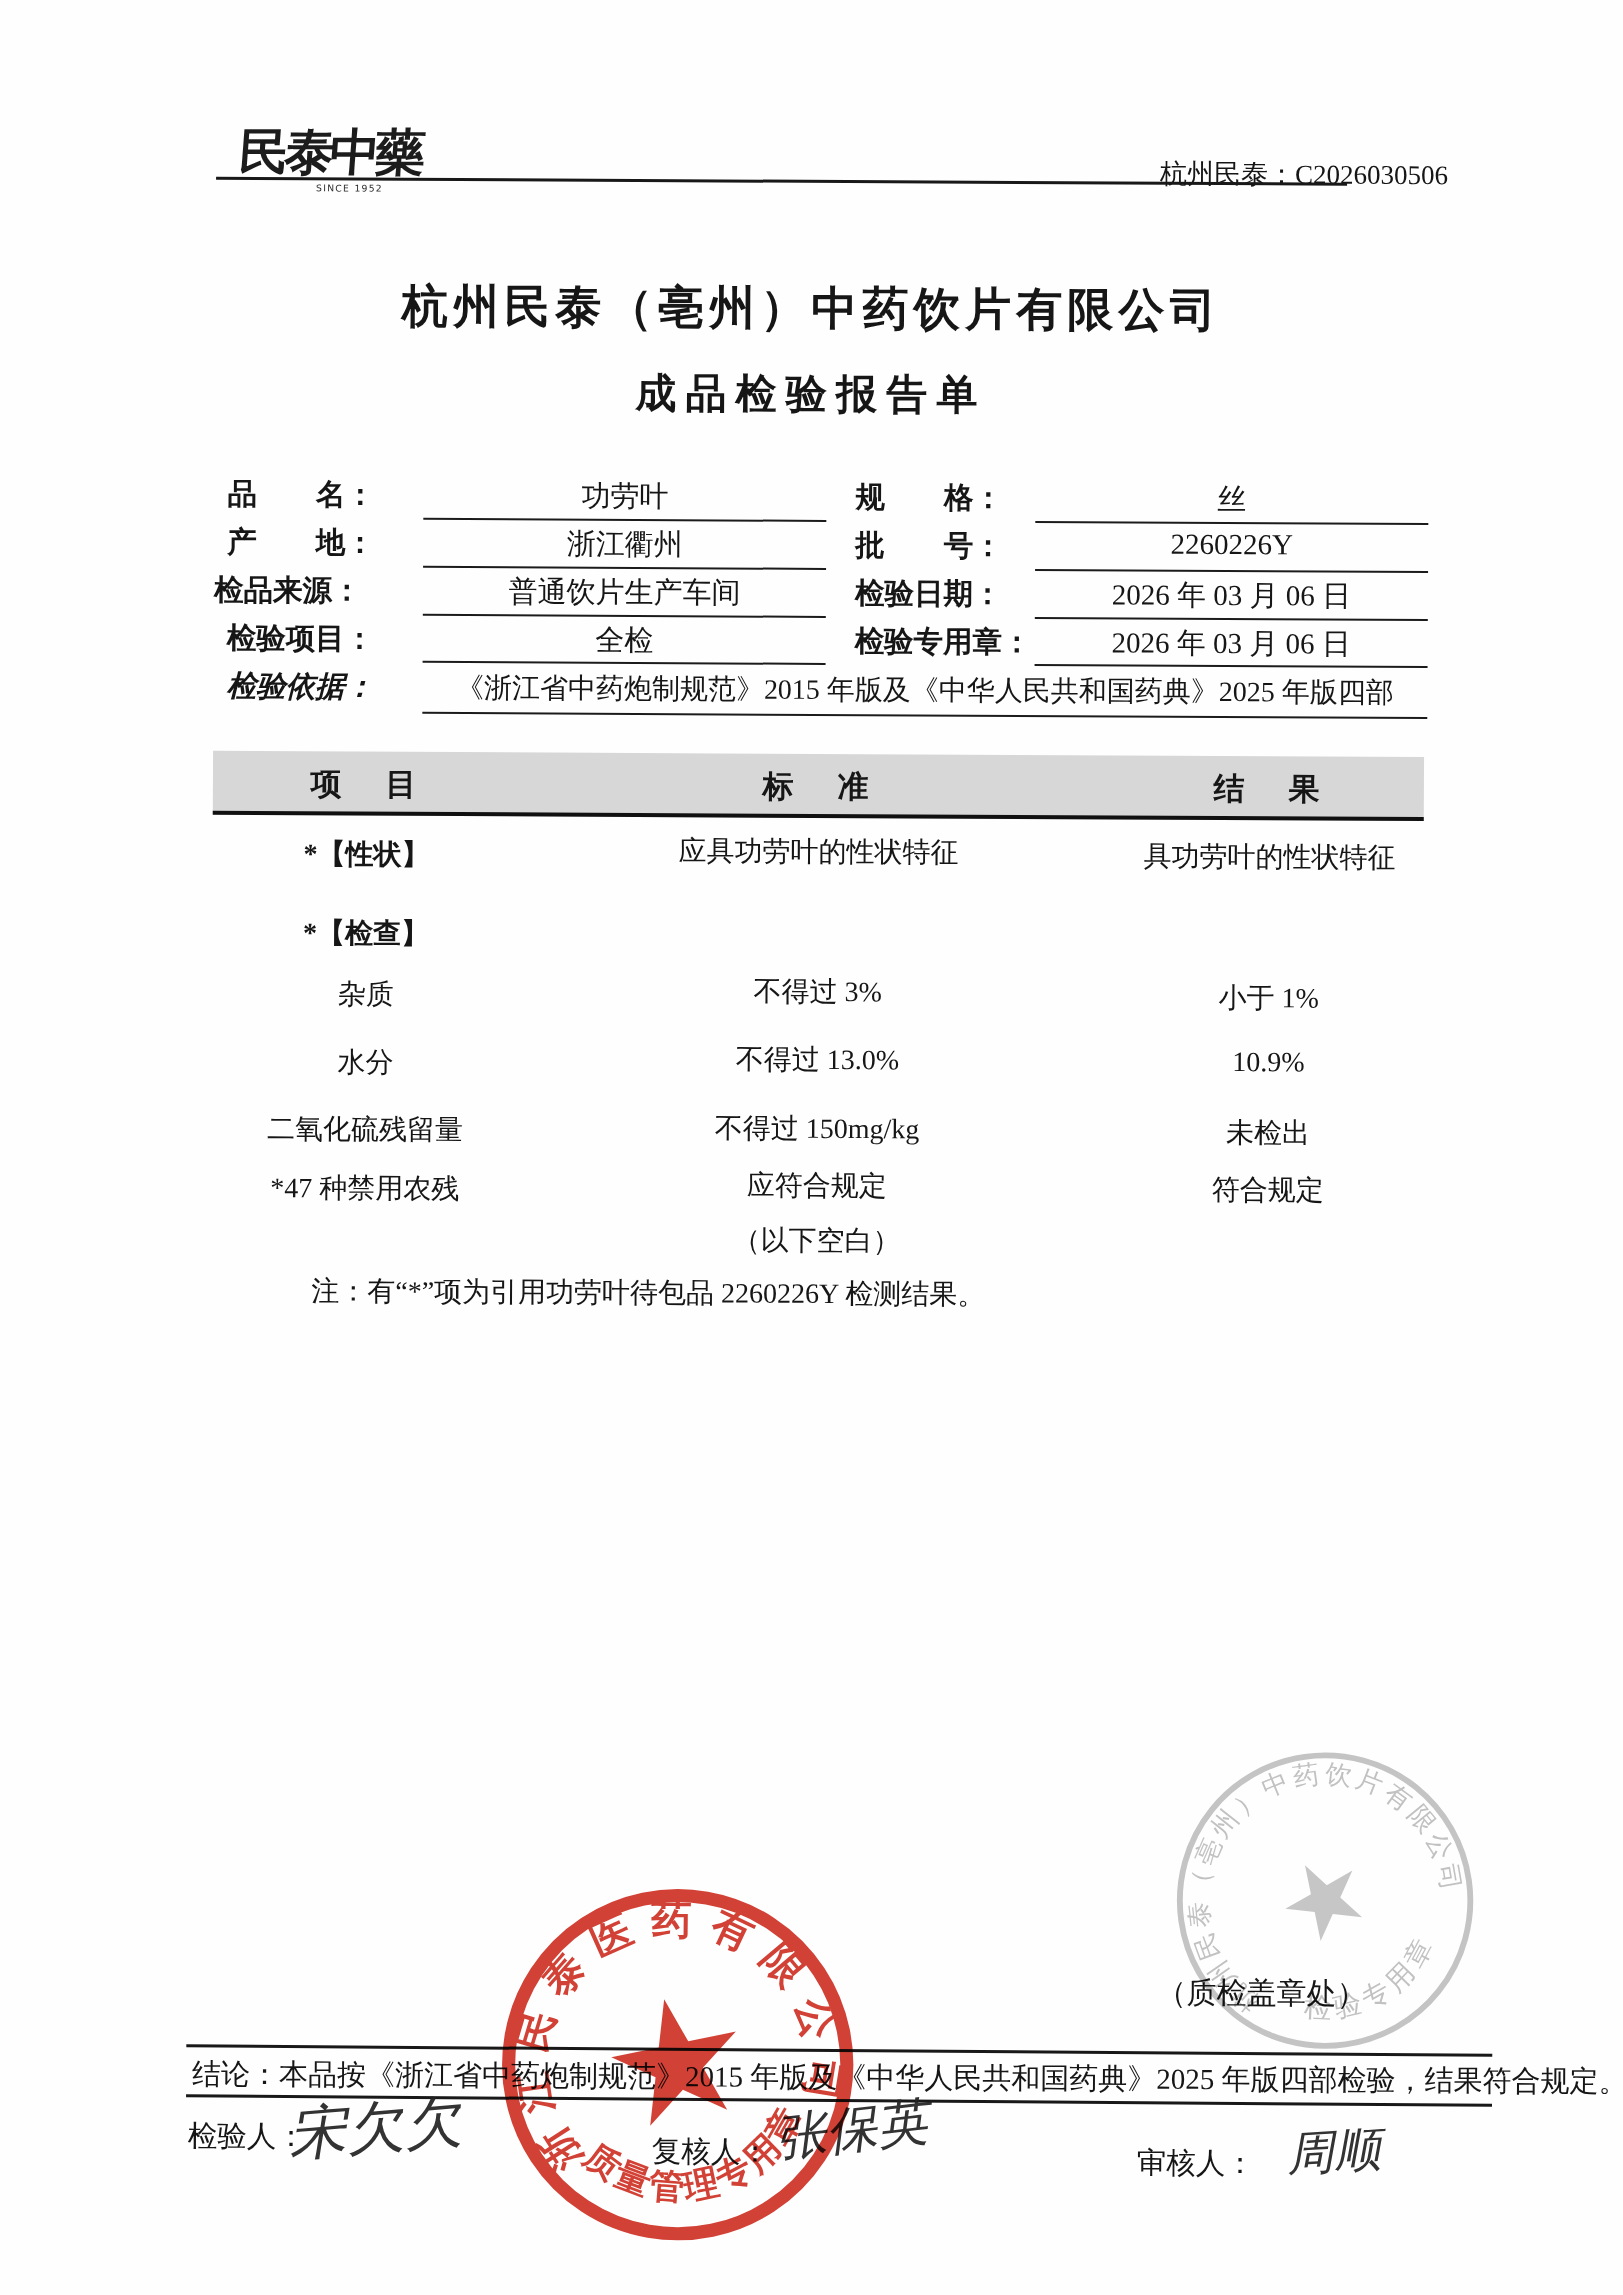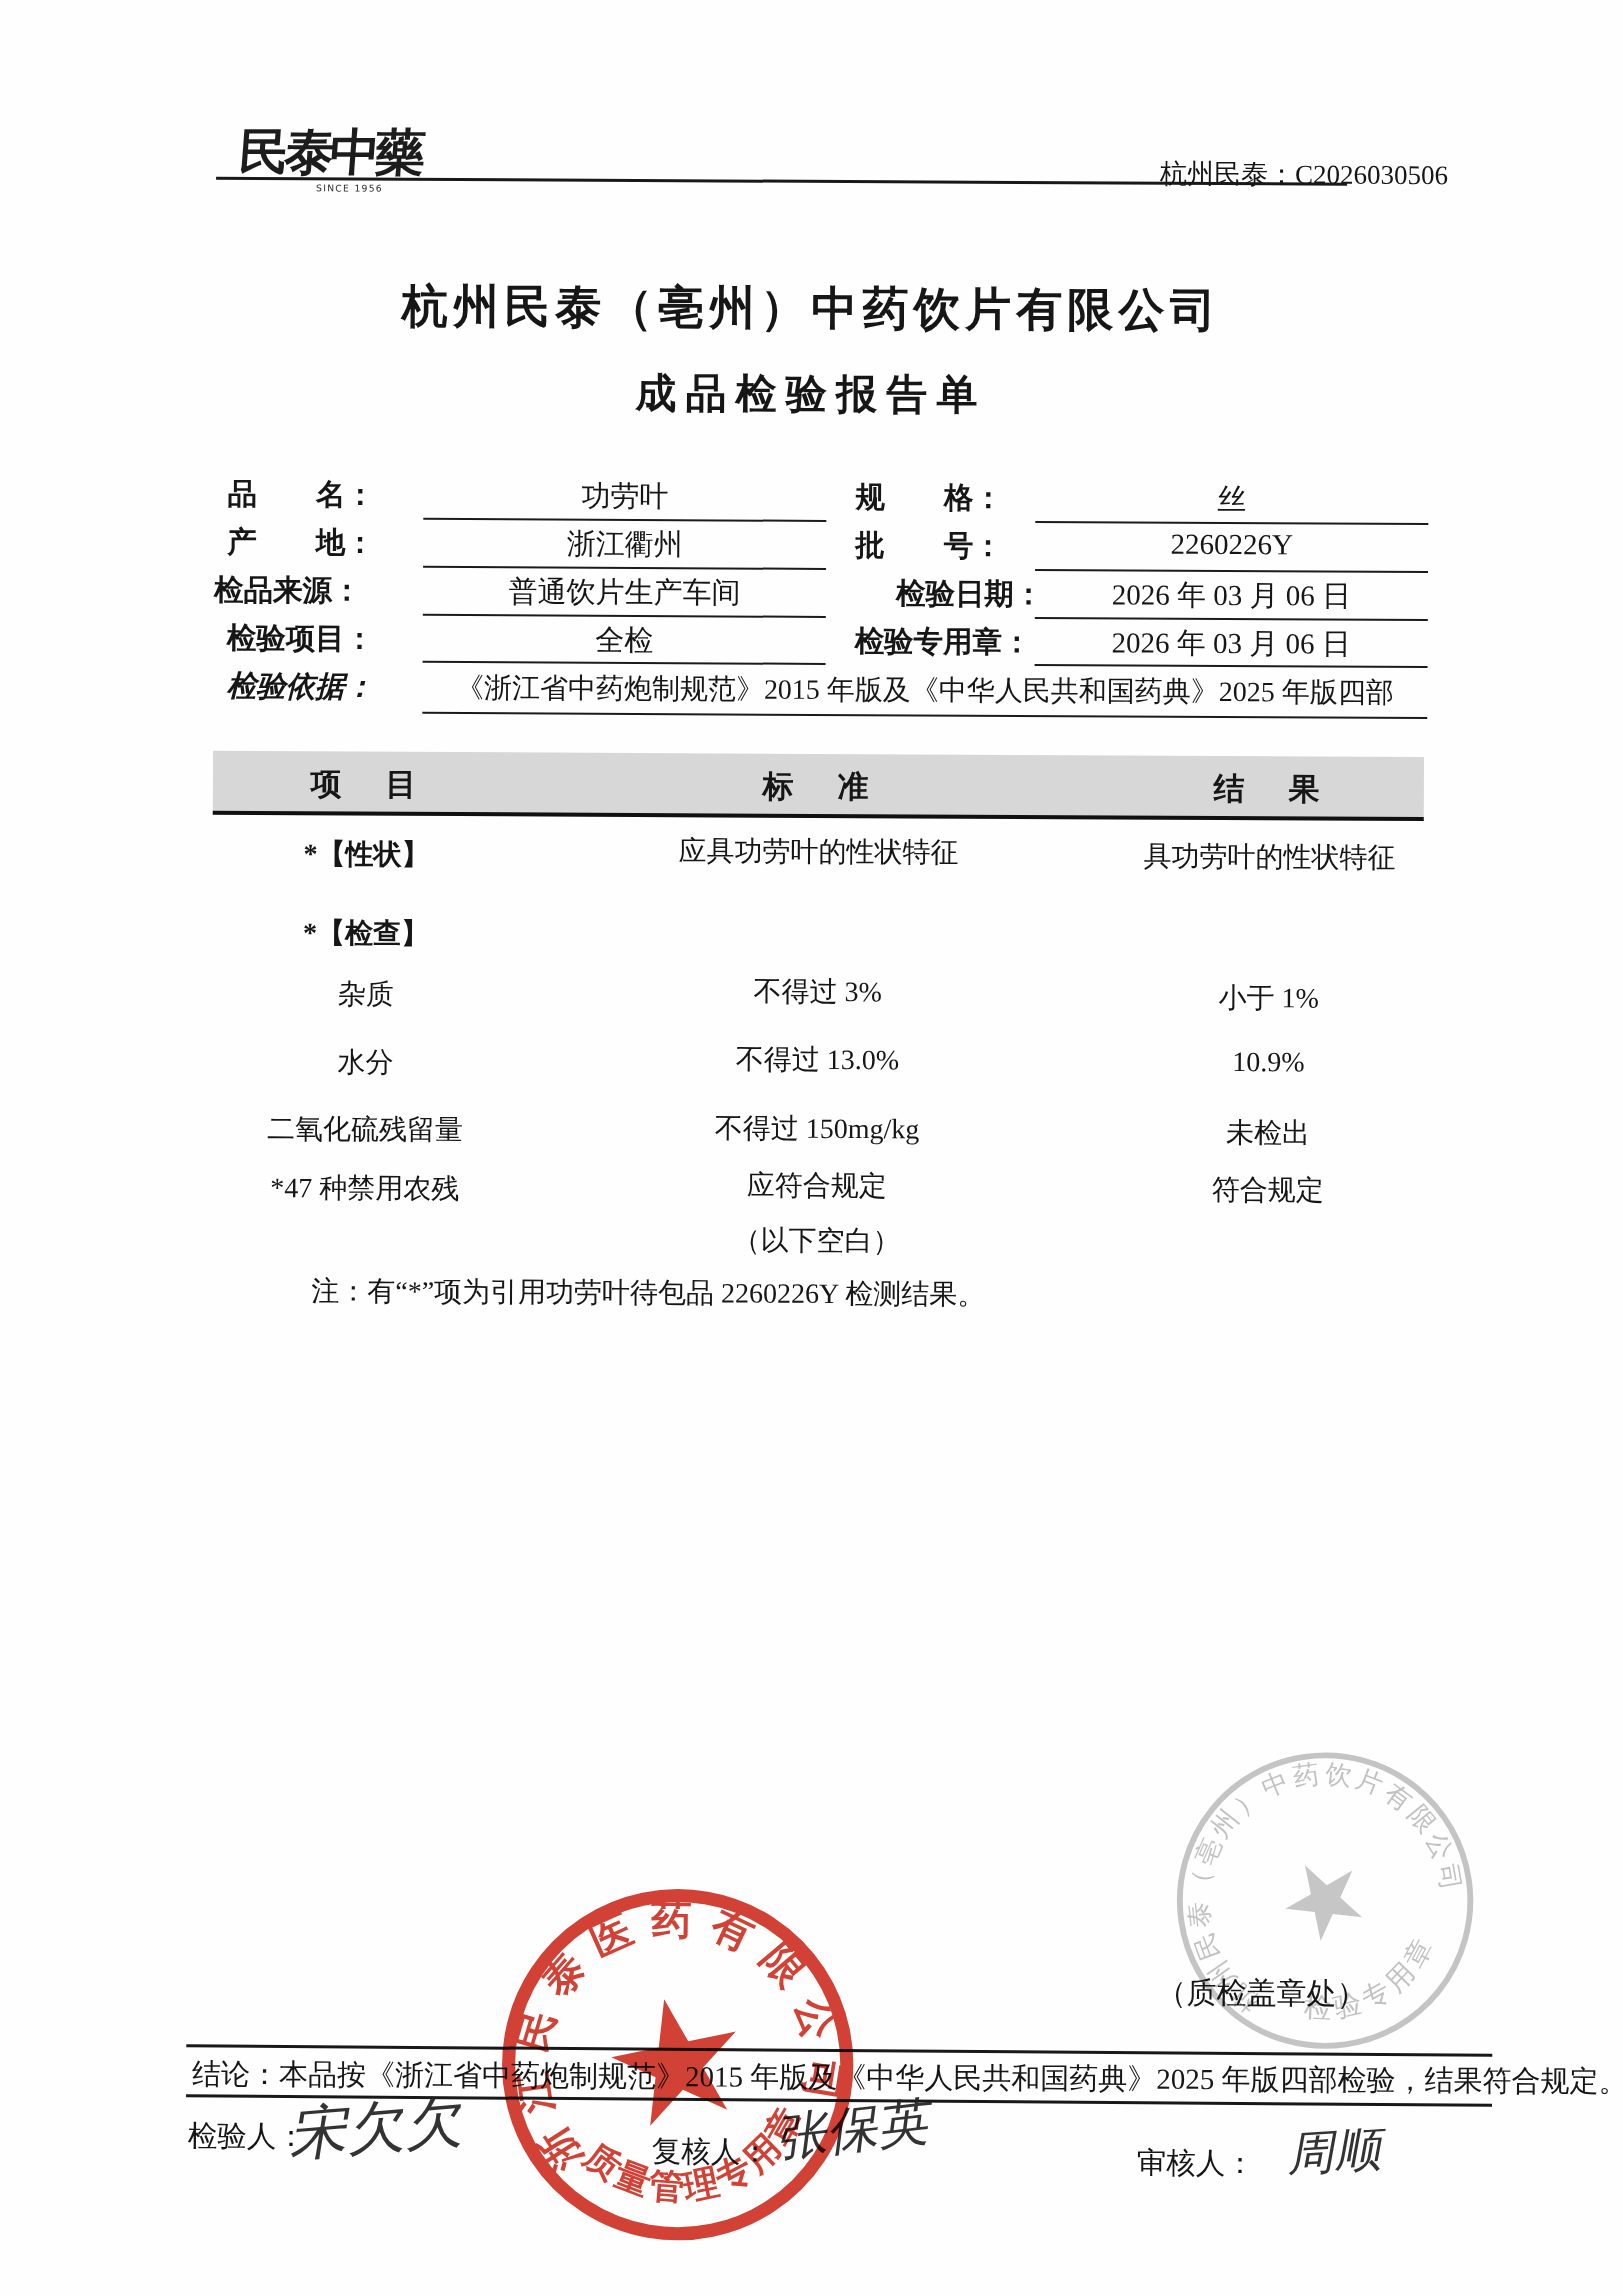--- a/index.html
+++ b/index.html
@@ -38,21 +38,21 @@
   .placeholder-txt{font-size:30px;white-space:nowrap;}
 </style>
 </head>
 <body>
 
 <div class="page">
  <div class="sheet">
 
   <div class="abs" style="left:239px;top:119px;">
     <div class="logo-text">民泰中藥</div>
-    <div class="logo-sub">SINCE 1956</div>
+    <div class="logo-sub">SINCE 1952</div>
   </div>
   <div class="abs report-no" style="left:1160px;top:151px;">
     <span>杭州民泰：</span><span>C2026030506</span>
   </div>
   <div class="rule" style="left:216px;top:177px;width:1131px;"></div>
 
   <div class="abs company-title">杭州民泰（亳州）中药饮片有限公司</div>
   <div class="abs report-title">成品检验报告单</div>
 
   <div class="abs flabel" style="left:229px;top:475px;">品　　名：</div>
@@ -76,21 +76,21 @@
   <div class="uline" style="left:425px;top:711px;width:1005px;"></div>
 
   <div class="abs flabel" style="left:857px;top:475px;">规　　格：</div>
   <div class="abs fval" style="left:1037px;top:475px;width:393px;">丝</div>
   <div class="uline" style="left:1037px;top:517px;width:393px;"></div>
 
   <div class="abs flabel" style="left:857px;top:523px;">批　　号：</div>
   <div class="abs fval" style="left:1037px;top:523px;width:393px;">2260226Y</div>
   <div class="uline" style="left:1037px;top:565px;width:393px;"></div>
 
-  <div class="abs flabel" style="left:857px;top:571px;margin-left:41px;">检验日期：</div>
+  <div class="abs flabel" style="left:857px;top:571px;">检验日期：</div>
   <div class="abs fval" style="left:1037px;top:571px;width:393px;">2026 年 03 月 06 日</div>
   <div class="uline" style="left:1037px;top:613px;width:393px;"></div>
 
   <div class="abs flabel" style="left:857px;top:619px;">检验专用章：</div>
   <div class="abs fval" style="left:1037px;top:619px;width:393px;">2026 年 03 月 06 日</div>
   <div class="uline" style="left:1037px;top:660px;width:393px;"></div>
 
   <div class="abs thead-bar">
     <div class="thead-cell" style="left:0;width:308px;">项　目</div>
     <div class="thead-cell" style="left:308px;width:596px;">标　准</div>

